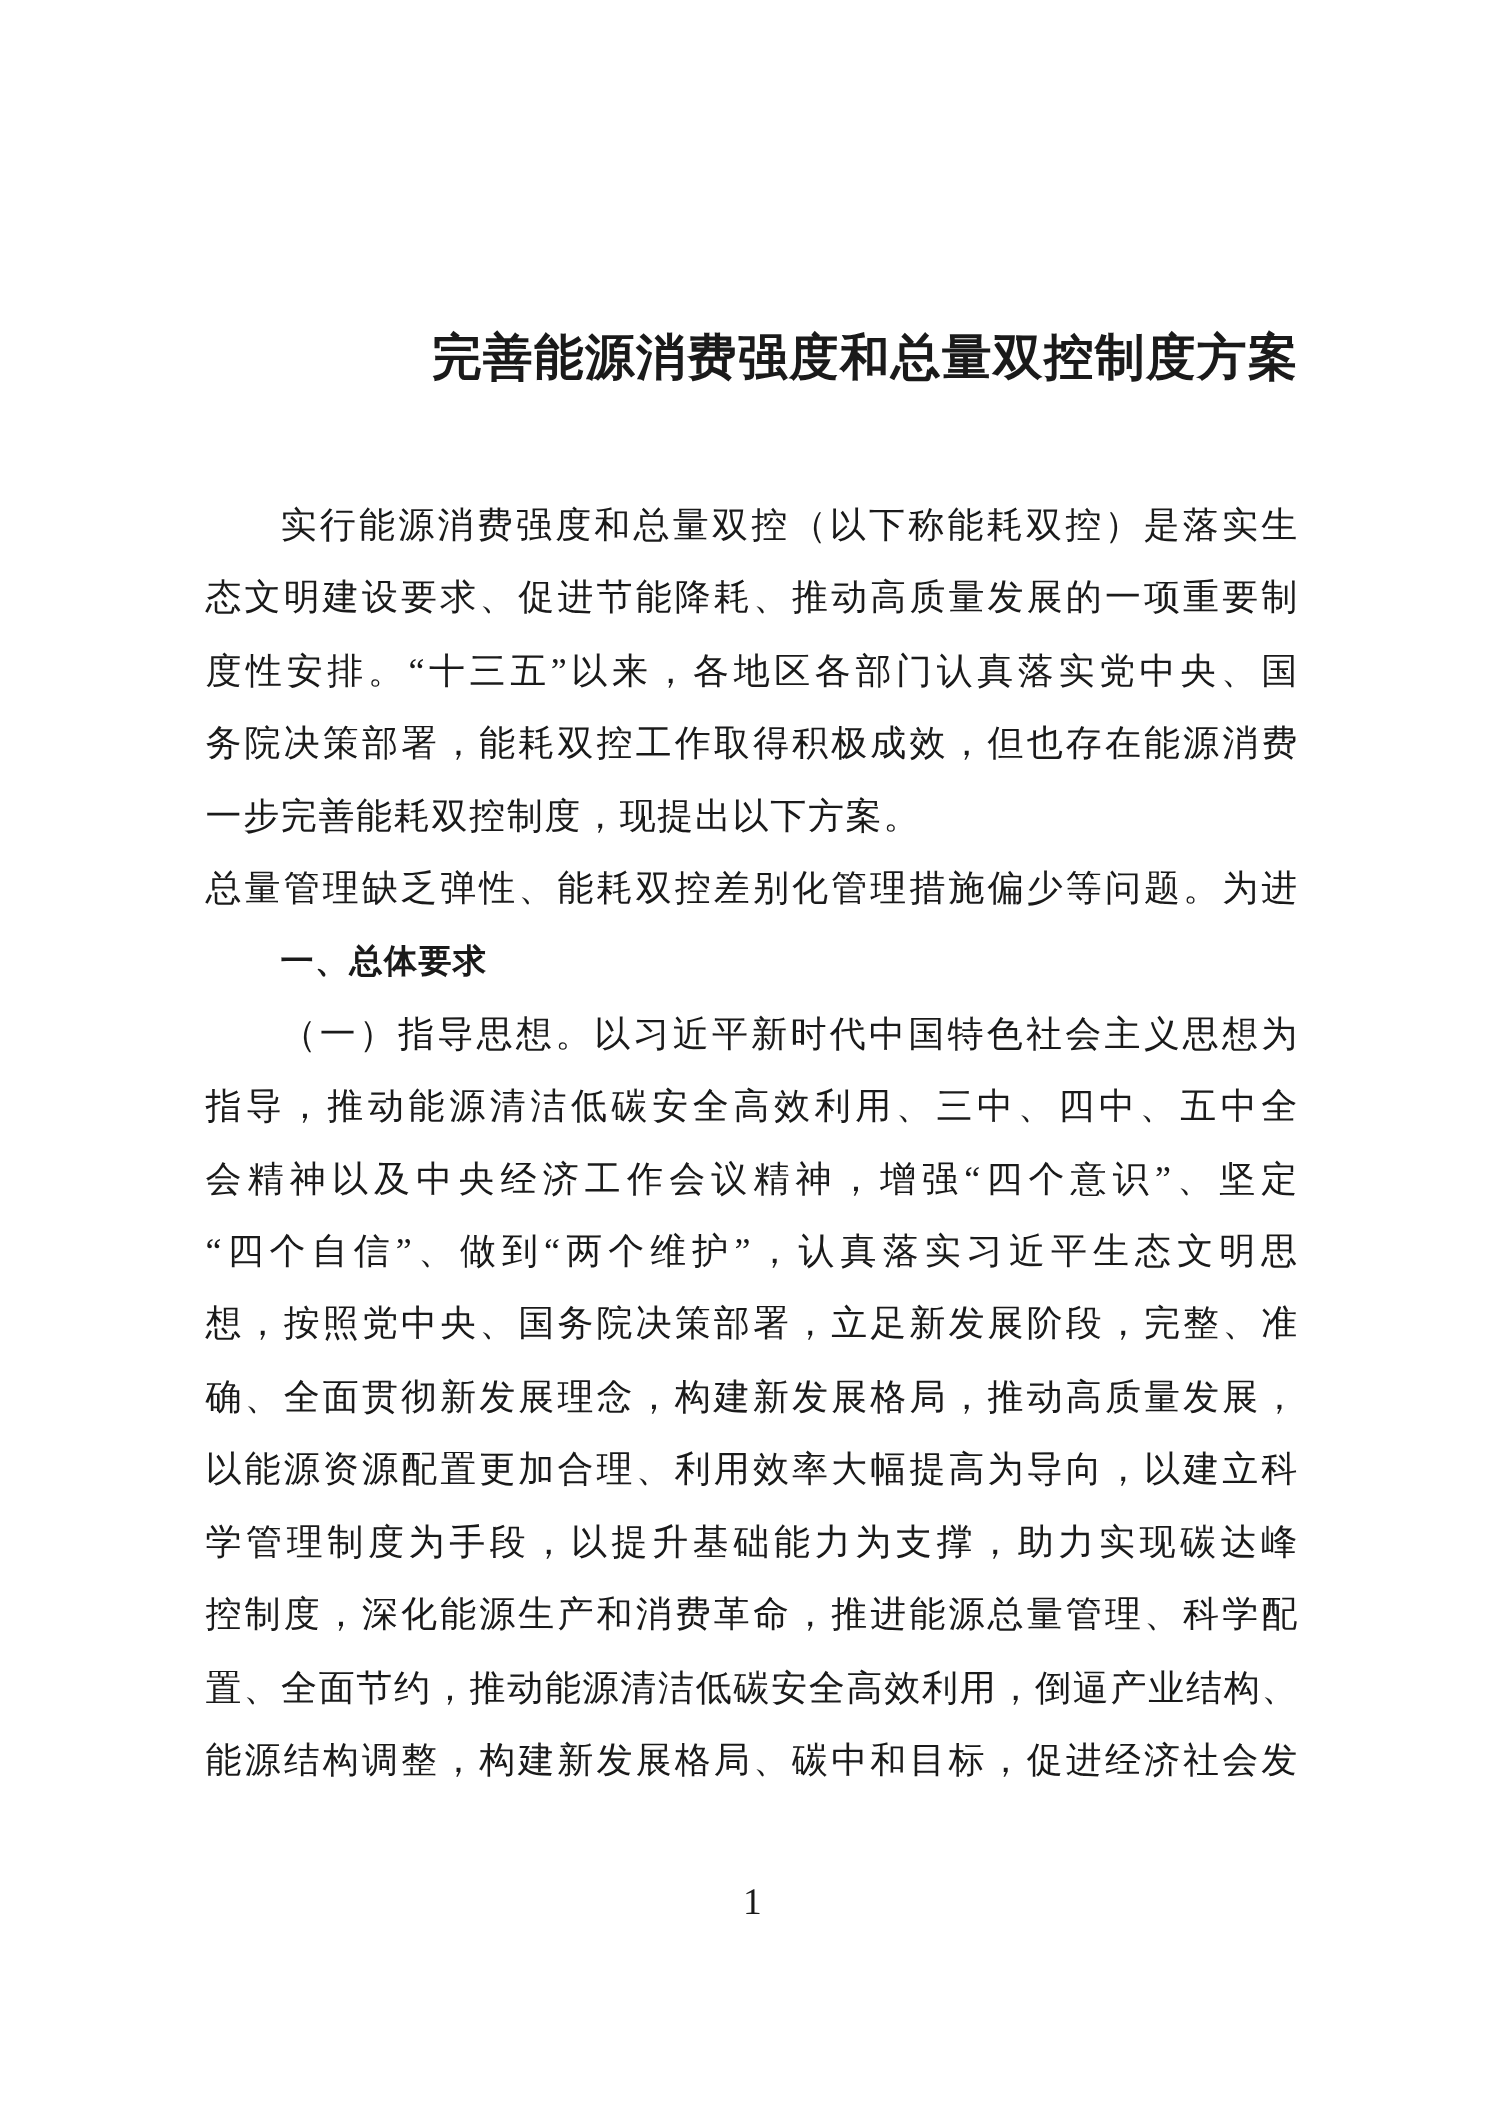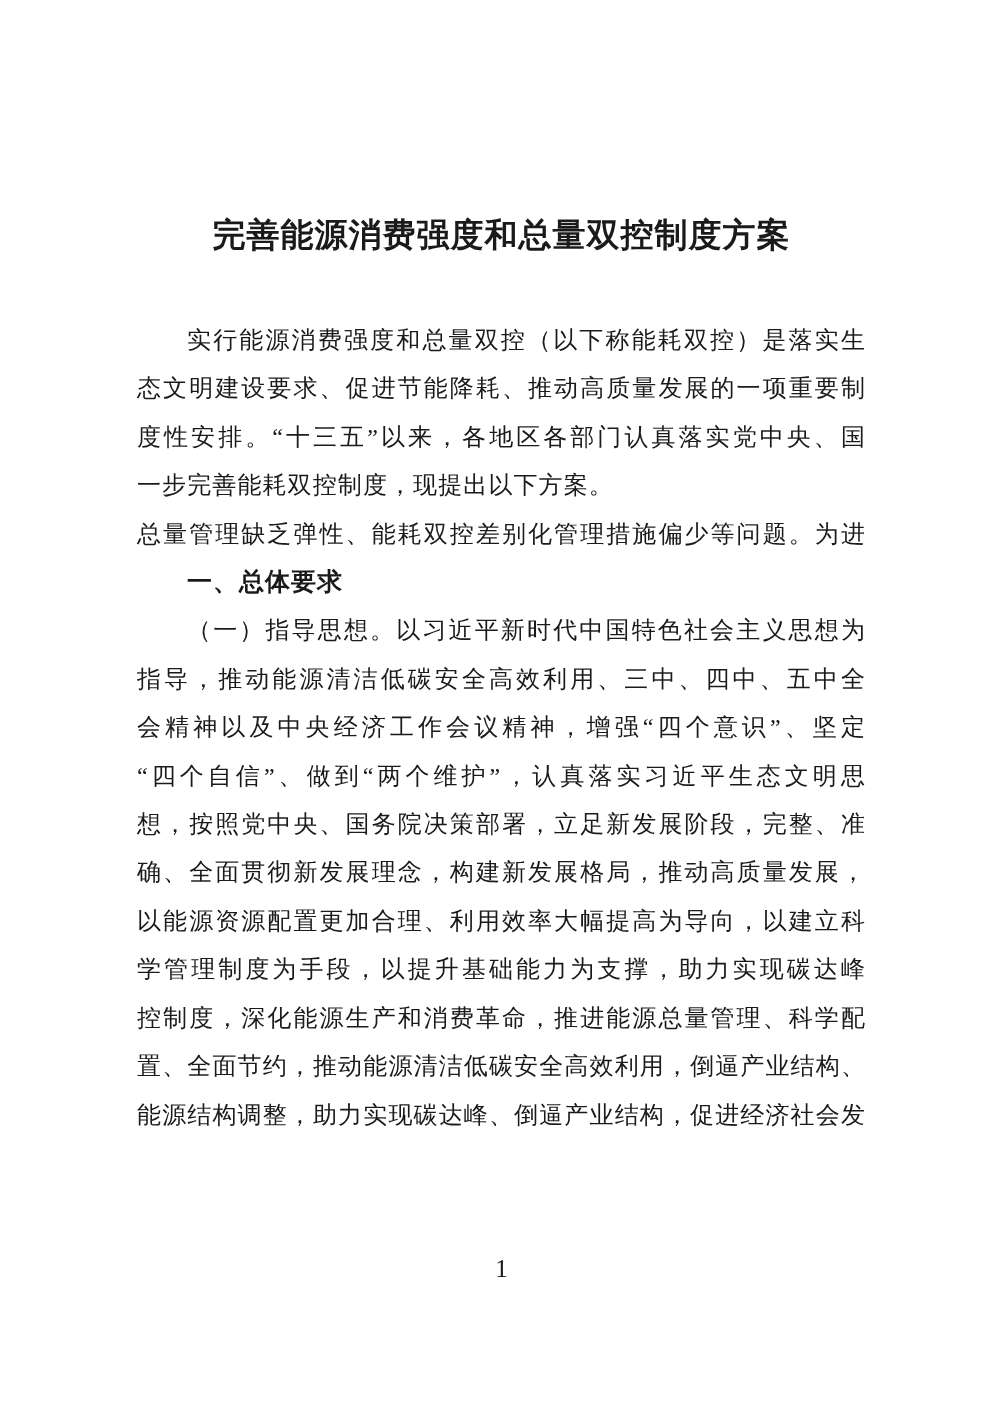--- a/index.html
+++ b/index.html
@@ -14,31 +14,31 @@
     background: #ffffff;
     color: #1a1a1a;
     font-family: "Liberation Serif", "DejaVu Serif", serif;
     overflow: hidden;
   }
   .doc-title {
     position: absolute;
     top: 216px;
     left: 137px;
     width: 729px;
-    text-align: center;
+    text-align: right;
     font-size: 33px;
     font-weight: bold;
     letter-spacing: 1px;
     line-height: 44px;
-    font-family: Liberation Mono, monospace;
+    font-family: Liberation Sans, sans-serif;
     white-space: nowrap;
   }
   .doc-body {
     position: absolute;
-    top: 316px;
+    top: 327px;
     left: 137px;
     width: 729px;
   }
   .paragraph {
     margin: 0;
     padding: 0;
   }
   .line {
     font-size: 24px;
     line-height: 48.4px;
@@ -47,23 +47,23 @@
     text-align: justify;
     text-align-last: justify;
   }
   .line.indent {
     text-indent: 50px;
   }
   .line.para-end {
     text-align-last: left;
   }
   .heading {
-    font-family: Liberation Serif, serif;
+    font-family: Liberation Sans, sans-serif;
     font-weight: bold;
-    font-size: 25px;
+    font-size: 22px;
     line-height: 48.4px;
     letter-spacing: 1px;
     text-indent: 50px;
     white-space: nowrap;
   }
   .page-number {
     position: absolute;
     top: 1252px;
     left: 137px;
     width: 729px;
@@ -77,33 +77,34 @@
 <body>
 
 <div class="page">
   <div class="doc-title">完善能源消费强度和总量双控制度方案</div>
 
   <div class="doc-body">
       <div class="paragraph">
         <div class="line indent">实行能源消费强度和总量双控（以下称能耗双控）是落实生</div>
         <div class="line">态文明建设要求、促进节能降耗、推动高质量发展的一项重要制</div>
         <div class="line">度性安排。“十三五”以来，各地区各部门认真落实党中央、国</div>
+        <div class="line">务院决策部署，能耗双控工作取得积极成效，但也存在能源消费</div>
         <div class="line para-end">一步完善能耗双控制度，现提出以下方案。</div>
         <div class="line">总量管理缺乏弹性、能耗双控差别化管理措施偏少等问题。为进</div>
       </div>
       <div class="heading">一、总体要求</div>
       <div class="paragraph">
         <div class="line indent">（一）指导思想。以习近平新时代中国特色社会主义思想为</div>
         <div class="line">指导，推动能源清洁低碳安全高效利用、三中、四中、五中全</div>
         <div class="line">会精神以及中央经济工作会议精神，增强“四个意识”、坚定</div>
         <div class="line">“四个自信”、做到“两个维护”，认真落实习近平生态文明思</div>
         <div class="line">想，按照党中央、国务院决策部署，立足新发展阶段，完整、准</div>
         <div class="line">确、全面贯彻新发展理念，构建新发展格局，推动高质量发展，</div>
         <div class="line">以能源资源配置更加合理、利用效率大幅提高为导向，以建立科</div>
         <div class="line">学管理制度为手段，以提升基础能力为支撑，助力实现碳达峰</div>
         <div class="line">控制度，深化能源生产和消费革命，推进能源总量管理、科学配</div>
         <div class="line">置、全面节约，推动能源清洁低碳安全高效利用，倒逼产业结构、</div>
-        <div class="line">能源结构调整，助力实现碳达峰、倒逼产业结构，促进经济社会发</div>
+        <div class="line">能源结构调整，构建新发展格局、碳中和目标，促进经济社会发</div>
       </div>
     </div>
 
   <div class="page-number">1</div>
 </div>
 
 </body></html>

